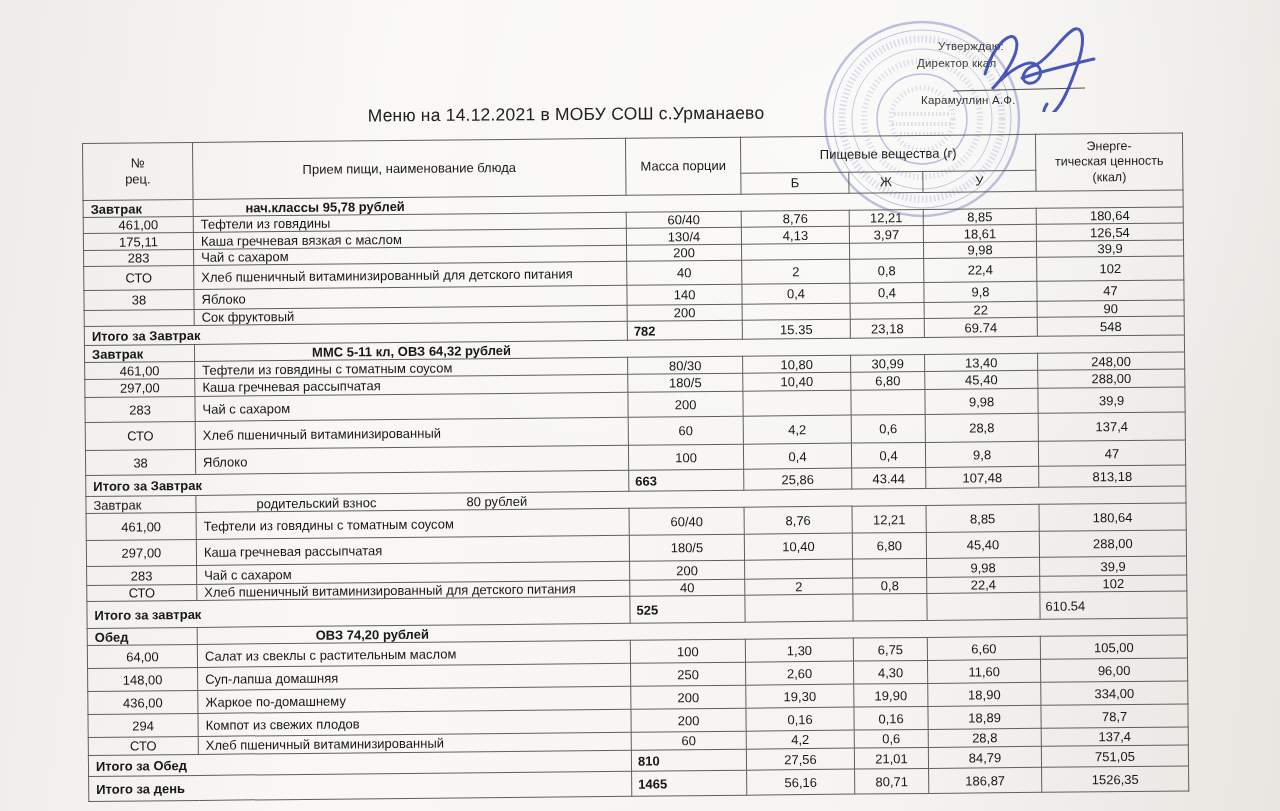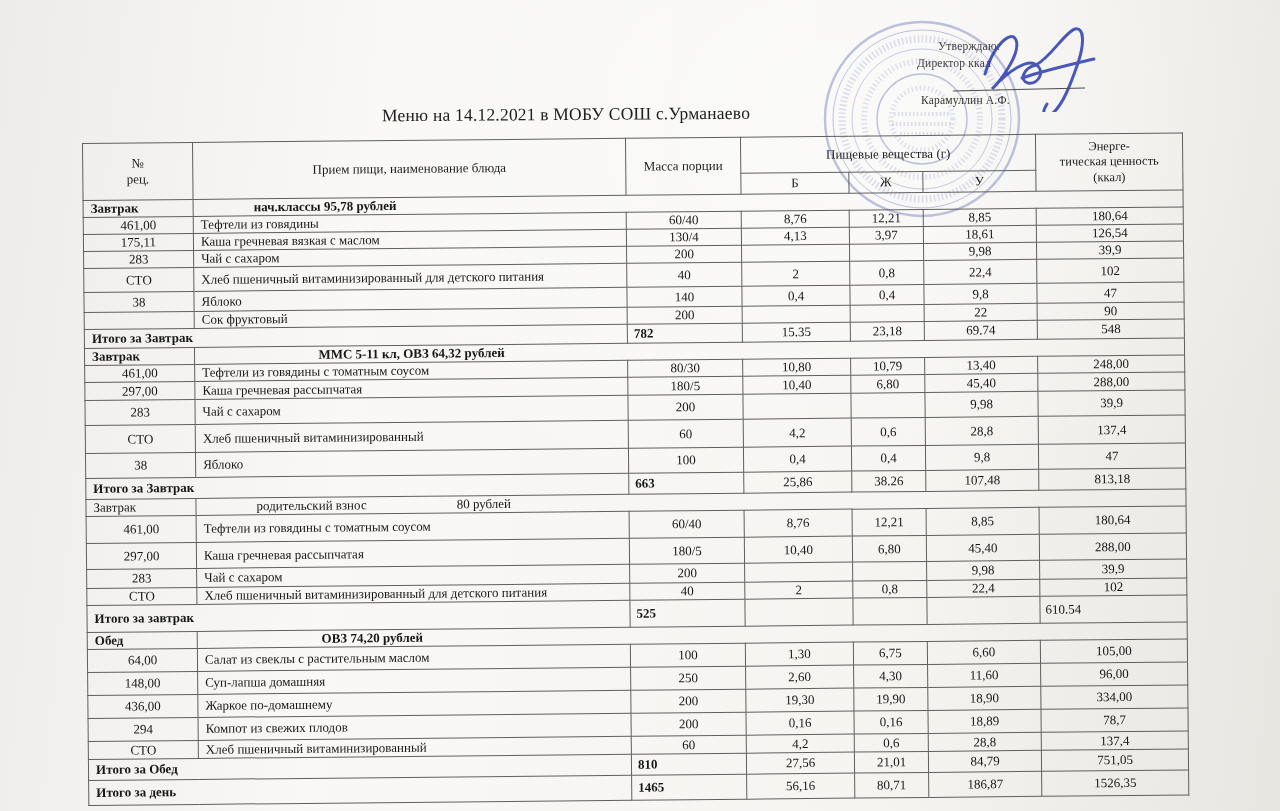--- a/index.html
+++ b/index.html
@@ -1,21 +1,21 @@
 <!DOCTYPE html>
 <html><head>
 <meta charset="utf-8">
 <style>
   * { box-sizing: border-box; }
   html,body { margin:0; padding:0; }
   .page {
     position: relative;
     width: 1280px; height: 811px;
     overflow: hidden;
-    font-family: Liberation Serif, serif;
+    font-family: Liberation Sans, sans-serif;
     color: #1b1b1b;
     background:
       radial-gradient(ellipse at 65% 15%, rgba(255,255,255,.55), transparent 45%),
       linear-gradient(96deg, #edecea 0%, #f9f8f6 28%, #f5f4f1 70%, #e8e6e1 100%);
   }
   .title {
     position: absolute; left: 0; top: 104px; width: 1132px;
     text-align: center; font-size: 17.5px; font-weight: 400;
     letter-spacing: .2px; color: #202020;
     transform: rotate(-.4deg);
@@ -200,21 +200,21 @@
               <div class="sec-inner">
                 <span>ММС 5-11 кл, ОВЗ 64,32 рублей</span>
               </div>
             </td>
           </tr>
           <tr style="height: 17px;">
             <td>461,00</td>
             <td class="dish">Тефтели из говядины с томатным соусом</td>
             <td>80/30</td>
             <td>10,80</td>
-            <td>10,79</td>
+            <td>30,99</td>
             <td>13,40</td>
             <td>248,00</td>
           </tr>
           <tr style="height: 18px;">
             <td>297,00</td>
             <td class="dish">Каша гречневая рассыпчатая</td>
             <td>180/5</td>
             <td>10,40</td>
             <td>6,80</td>
             <td>45,40</td>
@@ -244,21 +244,21 @@
             <td>100</td>
             <td>0,4</td>
             <td>0,4</td>
             <td>9,8</td>
             <td>47</td>
           </tr>
           <tr style="height: 21px;">
             <td class="t-label" colspan="2">Итого за Завтрак</td>
             <td class="t-portion">663</td>
             <td>25,86</td>
-            <td>38.26</td>
+            <td>43.44</td>
             <td>107,48</td>
             <td>813,18</td>
           </tr>
           <tr class="sec-2 plain" style="height: 17px;">
             <td class="meal">Завтрак</td>
             <td class="sec-cell" colspan="6">
               <div class="sec-inner">
                 <span>родительский взнос</span>
                 <span>80 рублей</span>
               </div>

